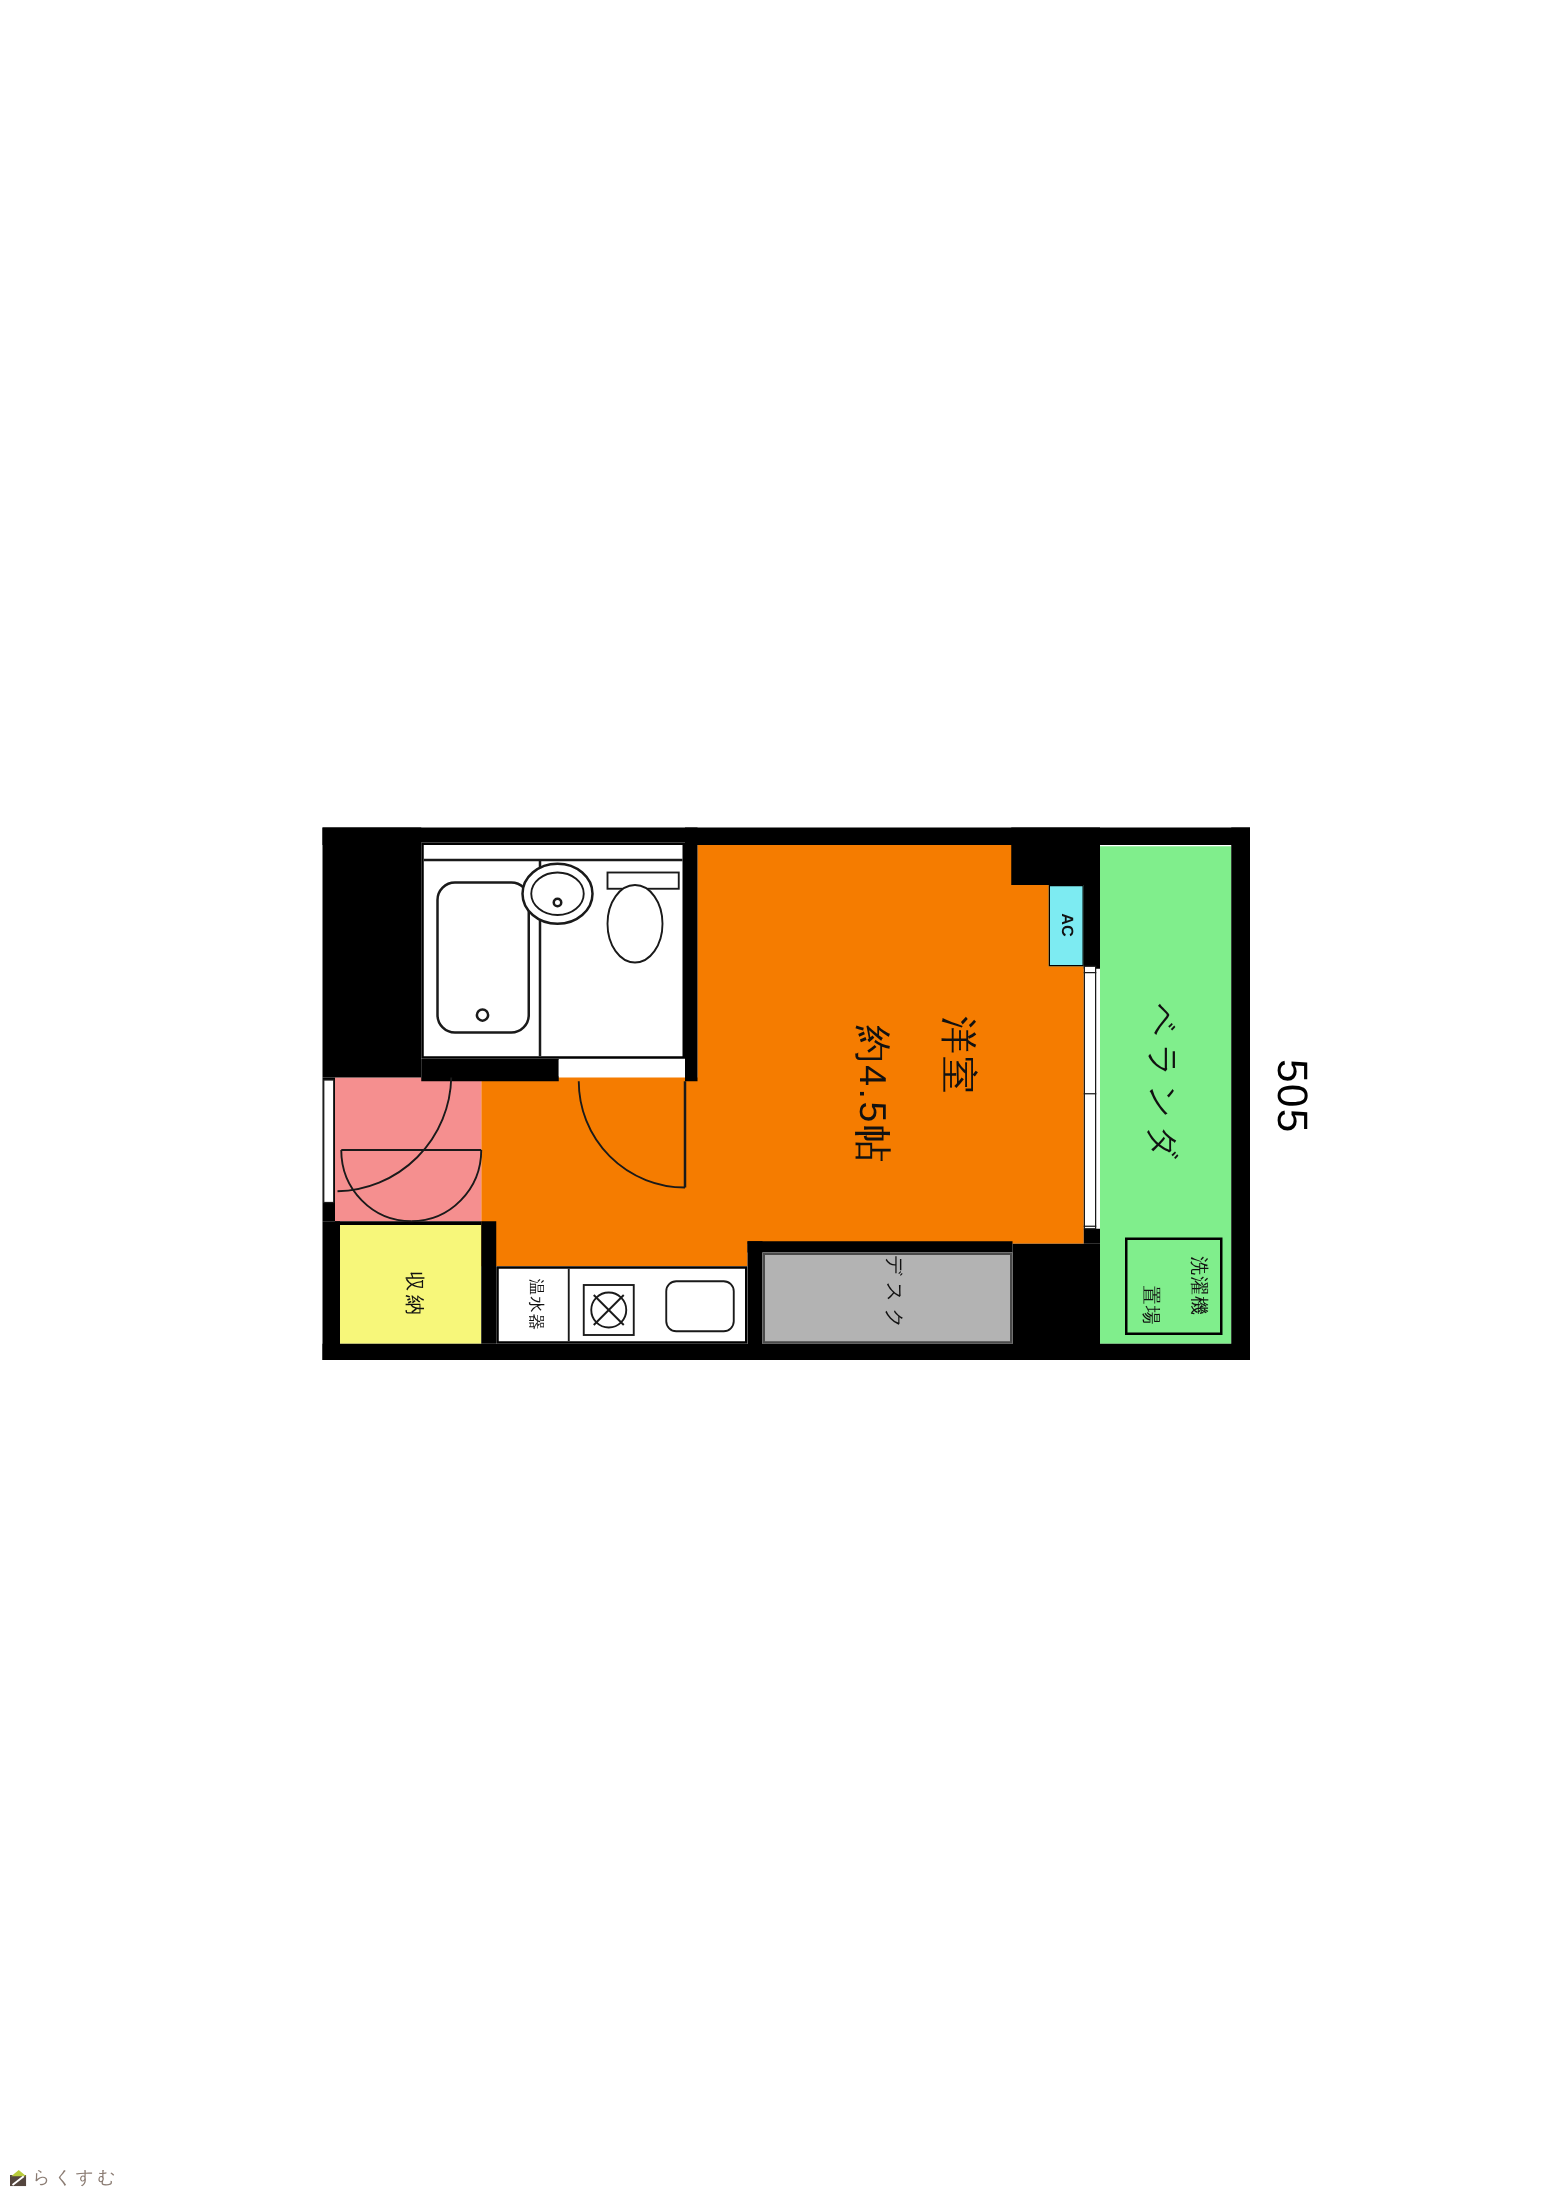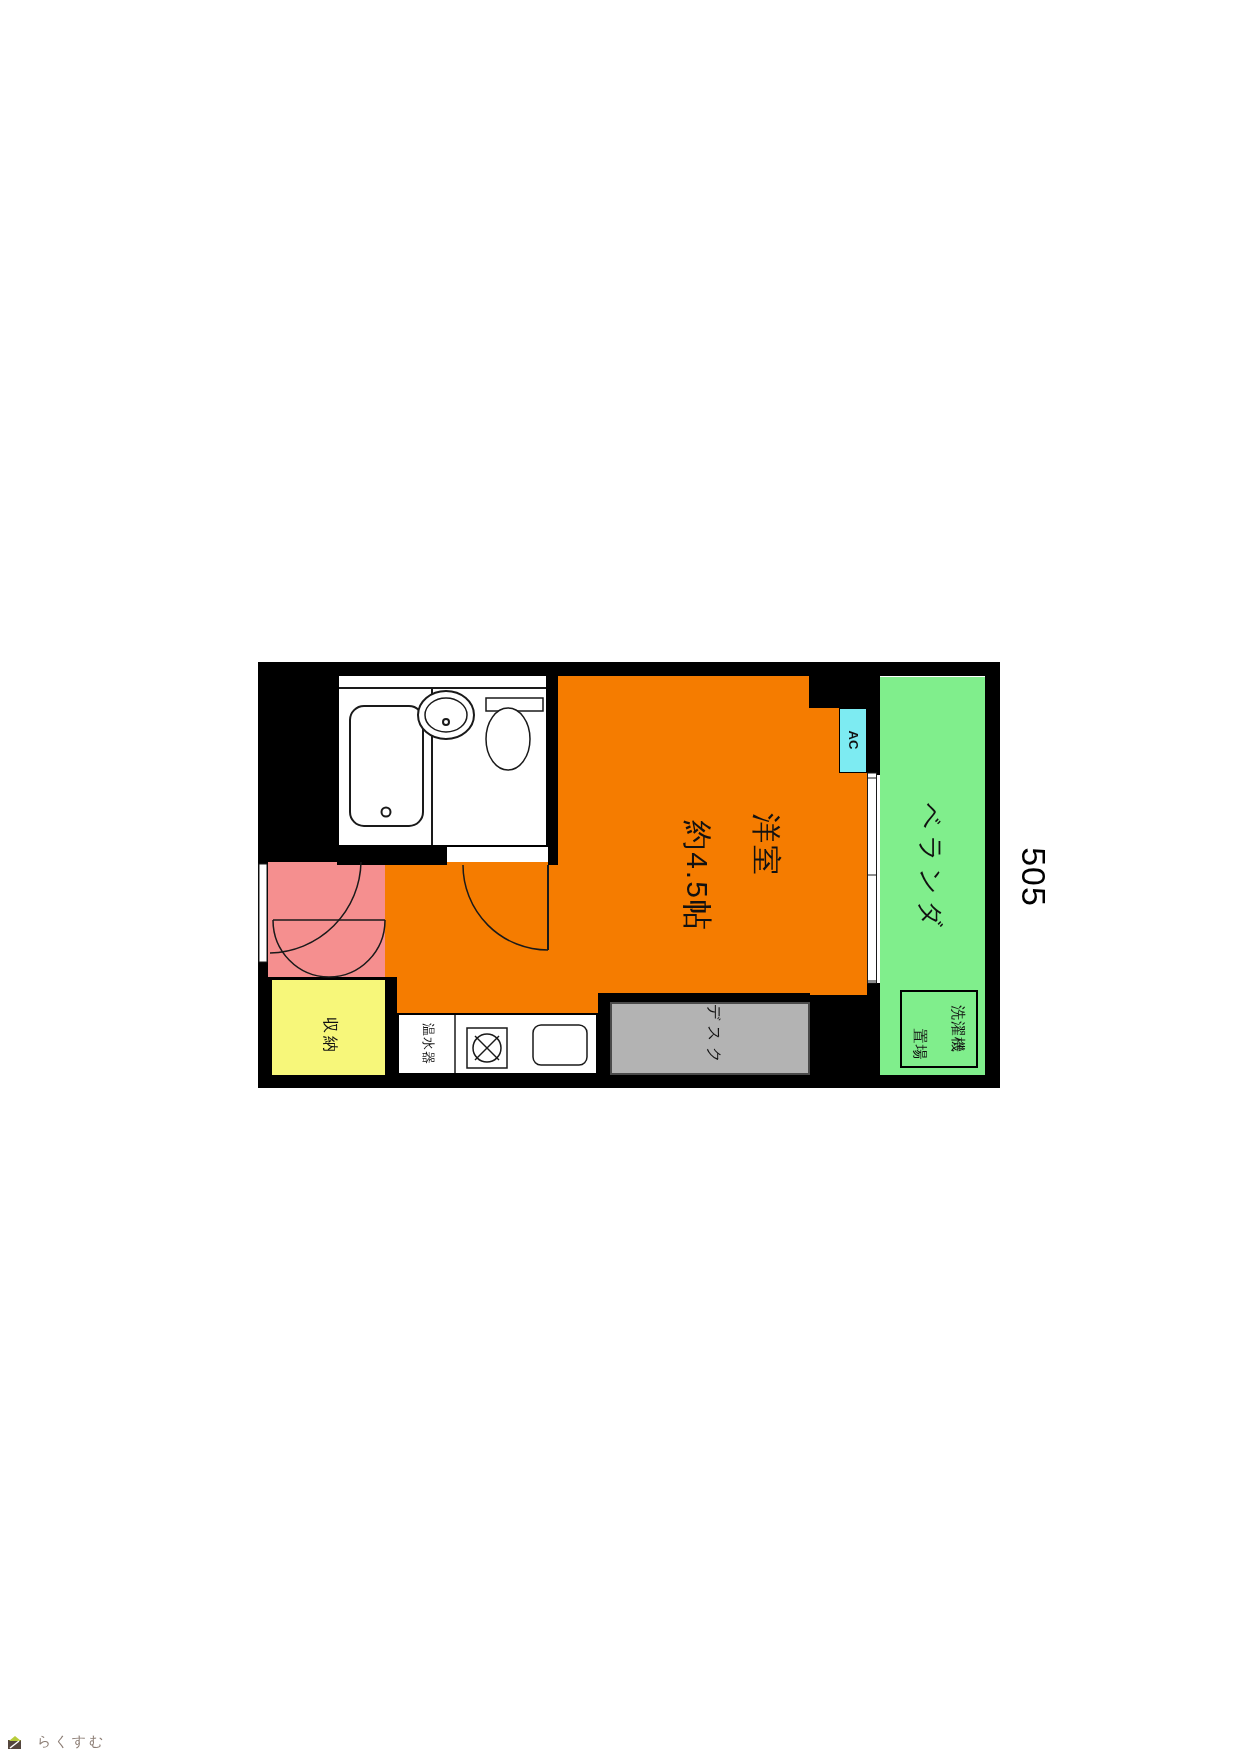--- a/index.html
+++ b/index.html
@@ -52,21 +52,21 @@
   .lbl-room{left:473px;top:183px;font-size:30px;letter-spacing:2px;font-weight:500;}
   .lbl-veranda{left:672px;top:206px;font-size:26px;letter-spacing:6px;}
   .lbl-ac{left:595px;top:78px;font-size:13px;font-weight:bold;}
   .lbl-desk{left:456px;top:374px;font-size:16px;letter-spacing:5px;}
   .lbl-storage{left:72px;top:374px;font-size:16px;letter-spacing:3px;font-weight:500;}
   .lbl-heater{left:170px;top:382px;font-size:13px;letter-spacing:1px;}
   .lbl-washer{left:681px;top:367px;font-size:15px;line-height:1.25;letter-spacing:1px;}
   .lbl-unitno{position:absolute;left:1033px;top:877px;font-size:34px;color:#000;
        transform:translate(-50%,-50%) rotate(90deg);letter-spacing:1px;}
   
-  #logo{position:absolute;left:8px;top:1733px;display:flex;align-items:center;gap:16px;}
+  #logo{position:absolute;left:8px;top:1733px;display:flex;align-items:center;gap:5px;}
   #logo .txt{font-size:14px;color:#8B7C73;letter-spacing:3px;}
 </style>
 </head>
 <body>
 
 <div id="page">
 
   <div id="plan">
 
     <div class="room-orange orange-main"></div>

